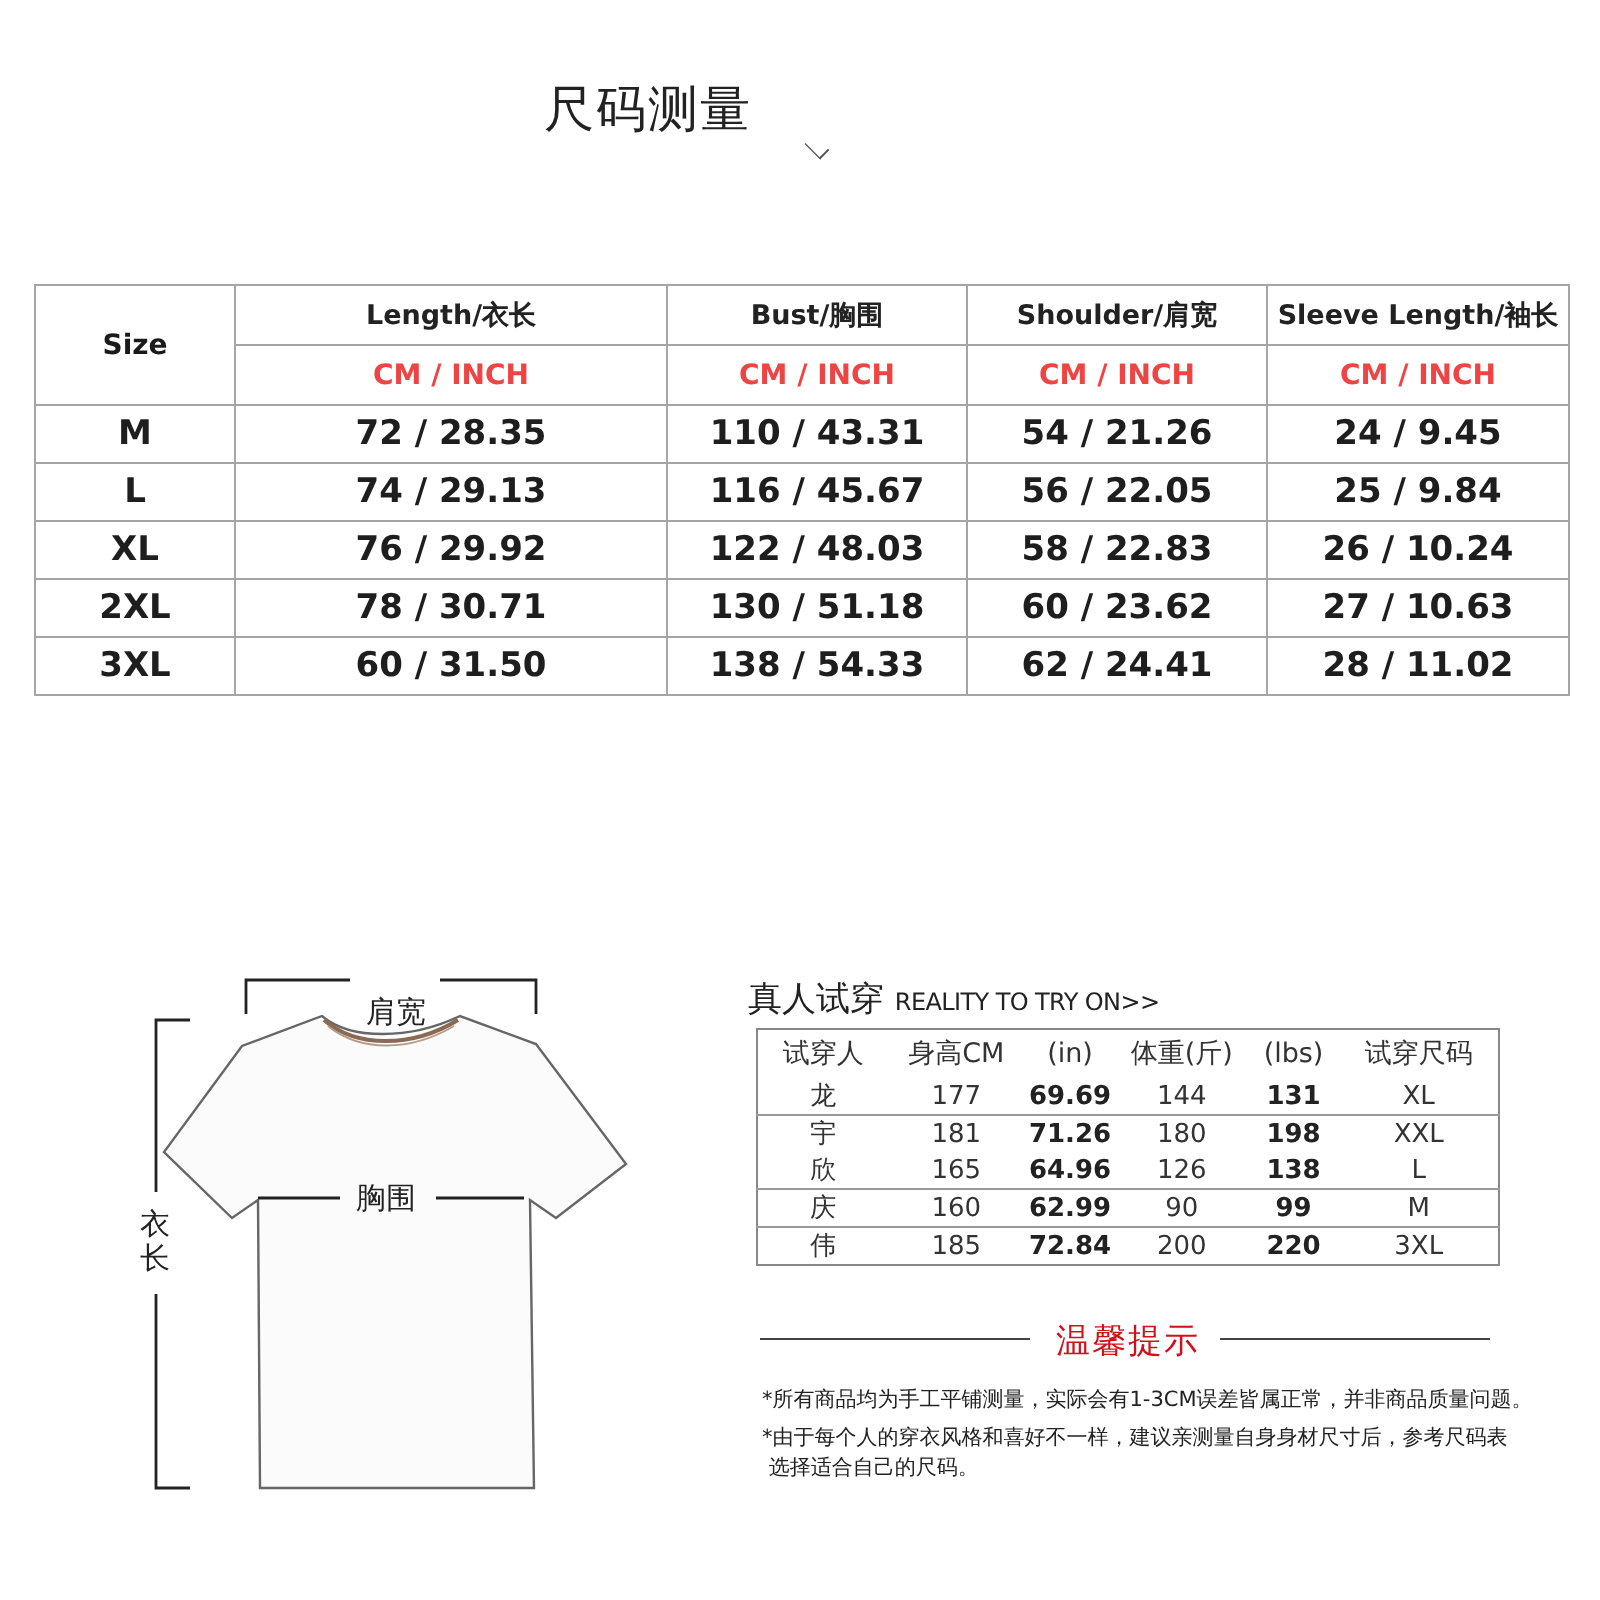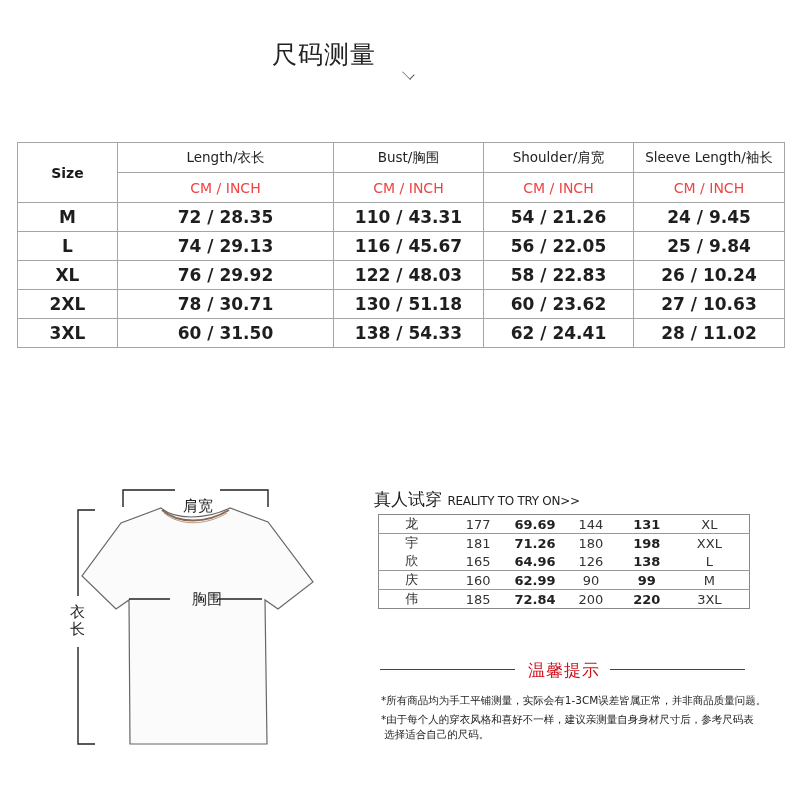--- a/index.html
+++ b/index.html
@@ -5,21 +5,21 @@
   html, body { margin:0; padding:0; background:#ffffff; }
   body { width:800px; height:800px; position:relative; overflow:hidden;
          font-family:"DejaVu Sans","Liberation Sans",sans-serif; color:#1a1a1a; }
   .title { position:absolute; left:0; width:648px; top:38px; text-align:center;
            font-size:25px; color:#222; letter-spacing:1px; }
   .chev { position:absolute; left:403px; top:68px; width:10px; height:10px;
           border-right:1px solid #555; border-bottom:1px solid #555; transform:rotate(45deg) scale(1,0.6); }
 
   table.size { position:absolute; left:17px; top:142px; border-collapse:collapse;
                font-family:"DejaVu Sans","Liberation Sans",sans-serif; }
-  table.size td { border:1.5px solid #a5a5a5; text-align:center; padding:0; }
+  table.size td { border:1.5px solid #a5a5a5; text-align:center; padding:0;font-weight:bold; }
   table.size .hdr { height:29px; font-size:13.5px; color:#222; }
   table.size .unit { height:29px; font-size:14px; color:#ef4444; }
   table.size .row td { height:28px; font-size:17px; font-weight:bold; color:#1e1e1e; }
   table.size .sizecell { font-size:14px; font-weight:bold; }
   table.size .sizelbl { font-size:17px; font-weight:bold; }
 
   .shirt { position:absolute; left:0; top:470px; width:360px; height:300px; }
   .lbl { position:absolute; font-size:15px; color:#222; }
 
   .try-title { position:absolute; left:374px; top:488px; font-size:17px; color:#222; }
@@ -113,39 +113,47 @@
     <path d="M123,37 L123,20 L175,20" fill="none" stroke="#222" stroke-width="1.4"></path>
     <path d="M220,20 L268,20 L268,37" fill="none" stroke="#222" stroke-width="1.4"></path>
 
     <line x1="129" y1="129" x2="170" y2="129" stroke="#222" stroke-width="1.4"></line>
     <line x1="218" y1="129" x2="262" y2="129" stroke="#222" stroke-width="1.4"></line>
 
     <path d="M95,40 L78,40 L78,126" fill="none" stroke="#222" stroke-width="1.4"></path>
     <path d="M78,177 L78,274 L95,274" fill="none" stroke="#222" stroke-width="1.4"></path>
   </svg>
   <div class="lbl" style="left:183px;top:11px;margin-top:16px;">肩宽</div>
-  <div class="lbl" style="left:178px;top:120px;margin-left:14px;">胸围</div>
+  <div class="lbl" style="left:178px;top:120px;">胸围</div>
   <div class="lbl" style="left:70px;top:133px;">衣</div>
   <div class="lbl" style="left:70px;top:150px;">长</div>
 </div>
 
 <div class="try-title">
   <span>真人试穿</span>
   <small>REALITY TO TRY ON&gt;&gt;</small>
 </div>
 <table class="try">
   <colgroup>
     <col style="width:66px">
       <col style="width:68px">
       <col style="width:46px">
       <col style="width:66px">
       <col style="width:46px">
       <col style="width:80px">
   </colgroup>
   <tbody>
+      <tr class="head">
+    <td>试穿人</td>
+    <td>身高CM</td>
+    <td>(in)</td>
+    <td>体重(斤)</td>
+    <td>(lbs)</td>
+    <td>试穿尺码</td>
+  </tr>
   <tr class="r">
     <td>龙</td>
     <td>177</td>
     <td class="b">69.69</td>
     <td>144</td>
     <td class="b">131</td>
     <td>XL</td>
   </tr>
   <tr class="r sep">
     <td>宇</td>

